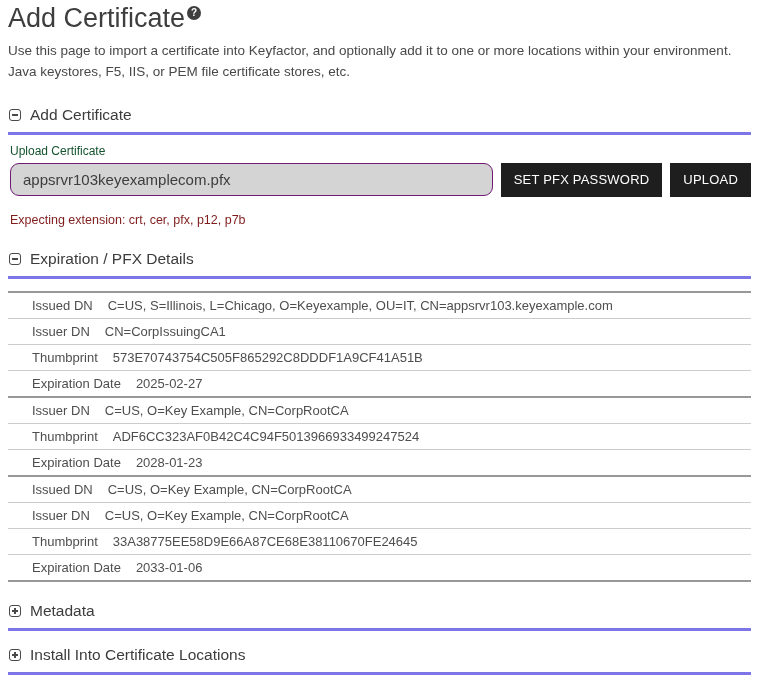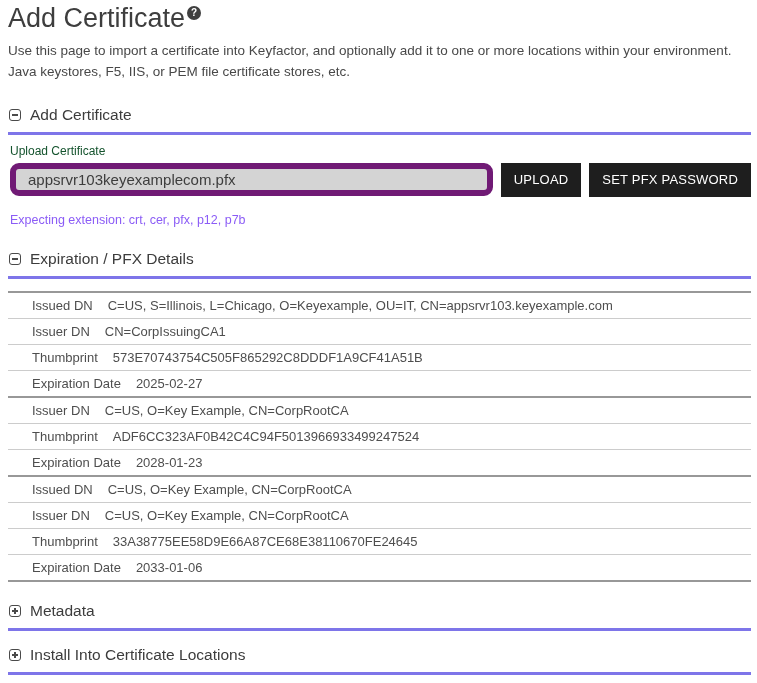--- a/index.html
+++ b/index.html
@@ -58,31 +58,31 @@
     content: ""; position: absolute; top: 2px; bottom: 2px;
     left: 50%; margin-left: -0.75px; width: 1.5px; background: #4a4a4a;
   }
 
   
   .upload-panel { padding: 9px 0 0 2px; }
   .field-label { font-size: 12px; color: #14532d; margin-bottom: 5px; }
   .upload-row { display: flex; gap: 8px; align-items: center; }
   .file-input {
     width: 497px; height: 33px;
-    background: #d4d4d4; border: 6px solid #701a75; border-radius: 9px;
+    background: #d4d4d4; border: 1px solid #701a75; border-radius: 9px;
     padding: 0 12px; font-size: 15px; color: #3d3d3d;
     font-family: inherit;
   }
   .btn {
     background: #1e1e1e; color: #ffffff; border: none;
     height: 34px; padding: 0 13px;
     font-size: 13px; font-family: inherit; letter-spacing: 0.2px;
     cursor: pointer; white-space: nowrap;
   }
-  .hint { font-size: 12.5px; color: #8b5cf6; margin-top: 16px; }
+  .hint { font-size: 12.5px; color: #7f1d1d; margin-top: 16px; }
 
   
   .details-table { margin-top: 12px; border-top: 2px solid #989898; }
   .cert-block { border-bottom: 2px solid #989898; }
   .cert-row {
     padding: 6px 0 6px 24px;
     font-size: 13px; color: #4e4e4e; line-height: 13px;
   }
   .cert-row + .cert-row { border-top: 1px solid #cccccc; }
   .row-label { margin-right: 15px; }
@@ -100,22 +100,22 @@
 
   <div class="section-header mt-lg">
     <span class="toggle-icon"></span>
     <span class="section-label">Add Certificate</span>
   </div>
 
   <div class="upload-panel">
     <div class="field-label">Upload Certificate</div>
     <div class="upload-row">
       <input class="file-input" type="text" value="appsrvr103keyexamplecom.pfx" style="">
+      <button class="btn">SET PFX PASSWORD</button>
       <button class="btn">UPLOAD</button>
-      <button class="btn">SET PFX PASSWORD</button>
     </div>
     <div class="hint">Expecting extension: crt, cer, pfx, p12, p7b</div>
   </div>
 
   <div class="section-header mt-lg">
     <span class="toggle-icon"></span>
     <span class="section-label">Expiration / PFX Details</span>
   </div>
 
   <div class="details-table">

